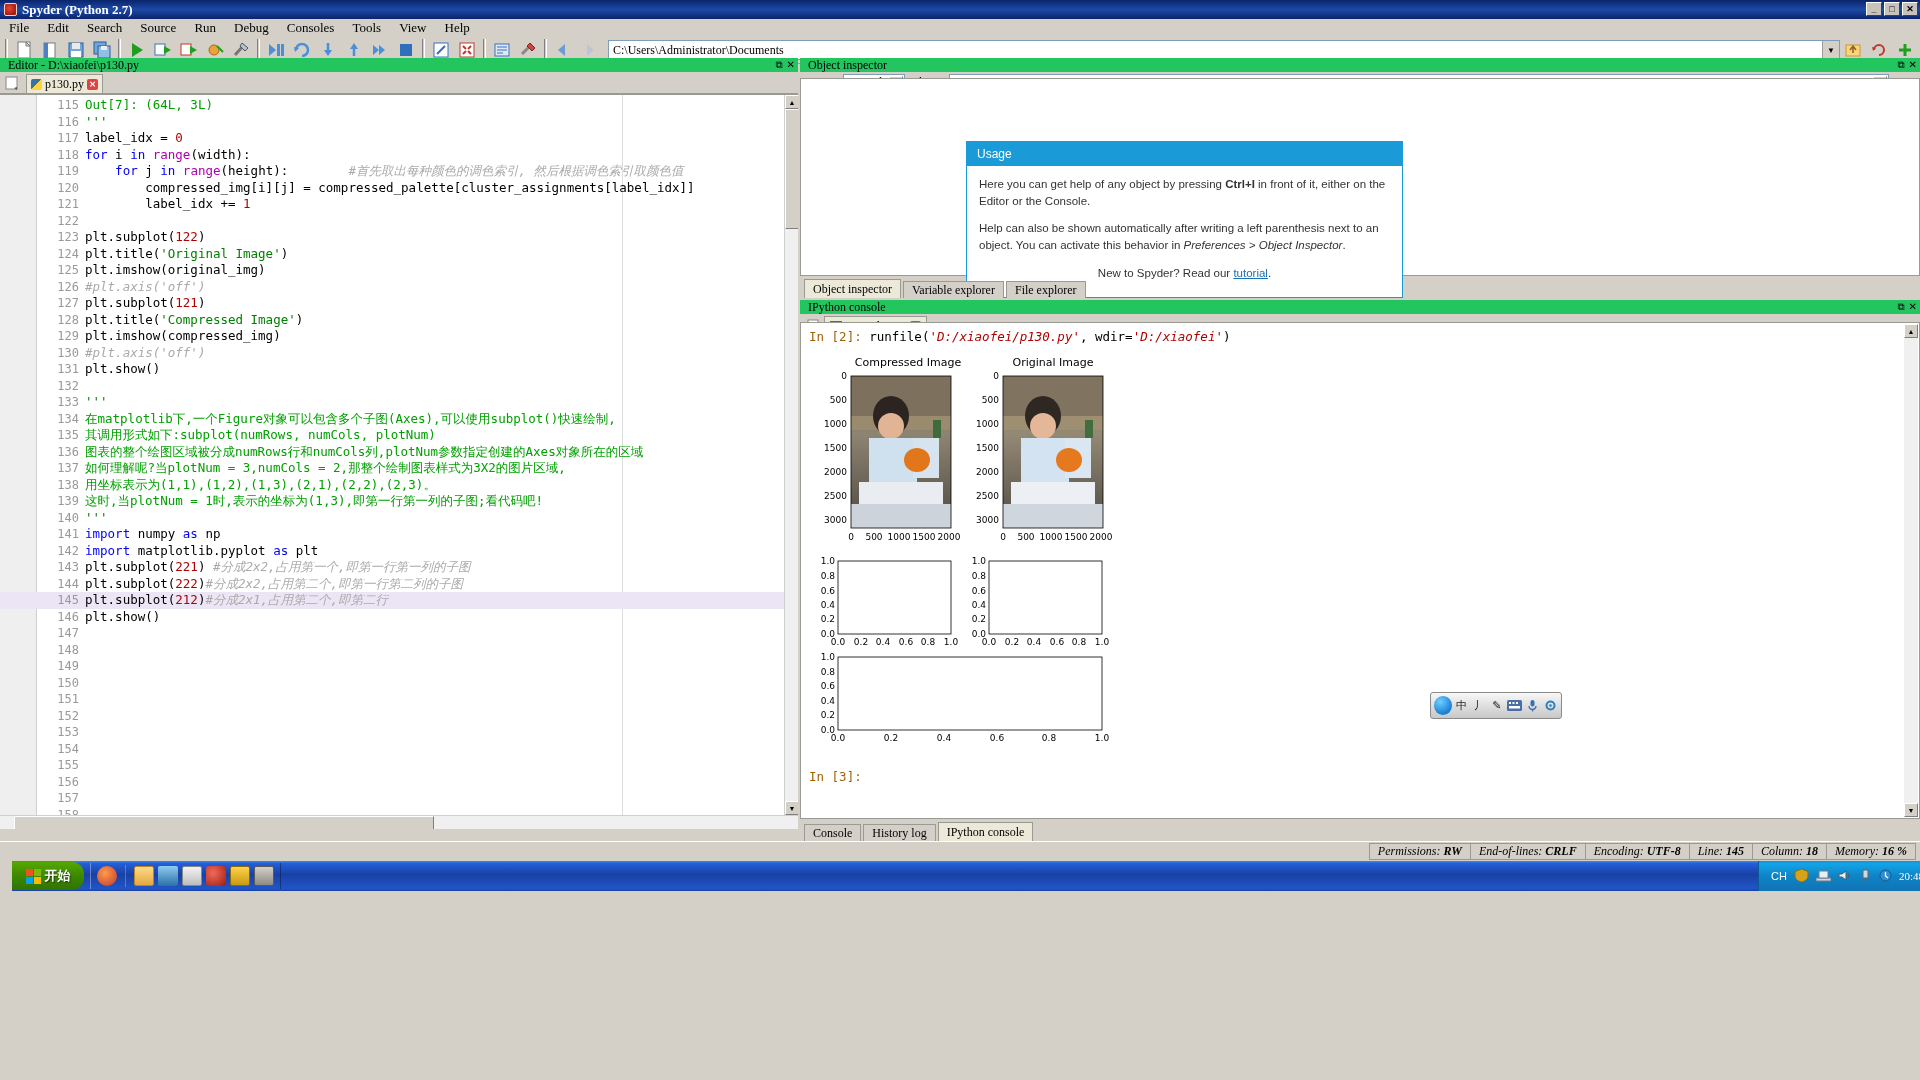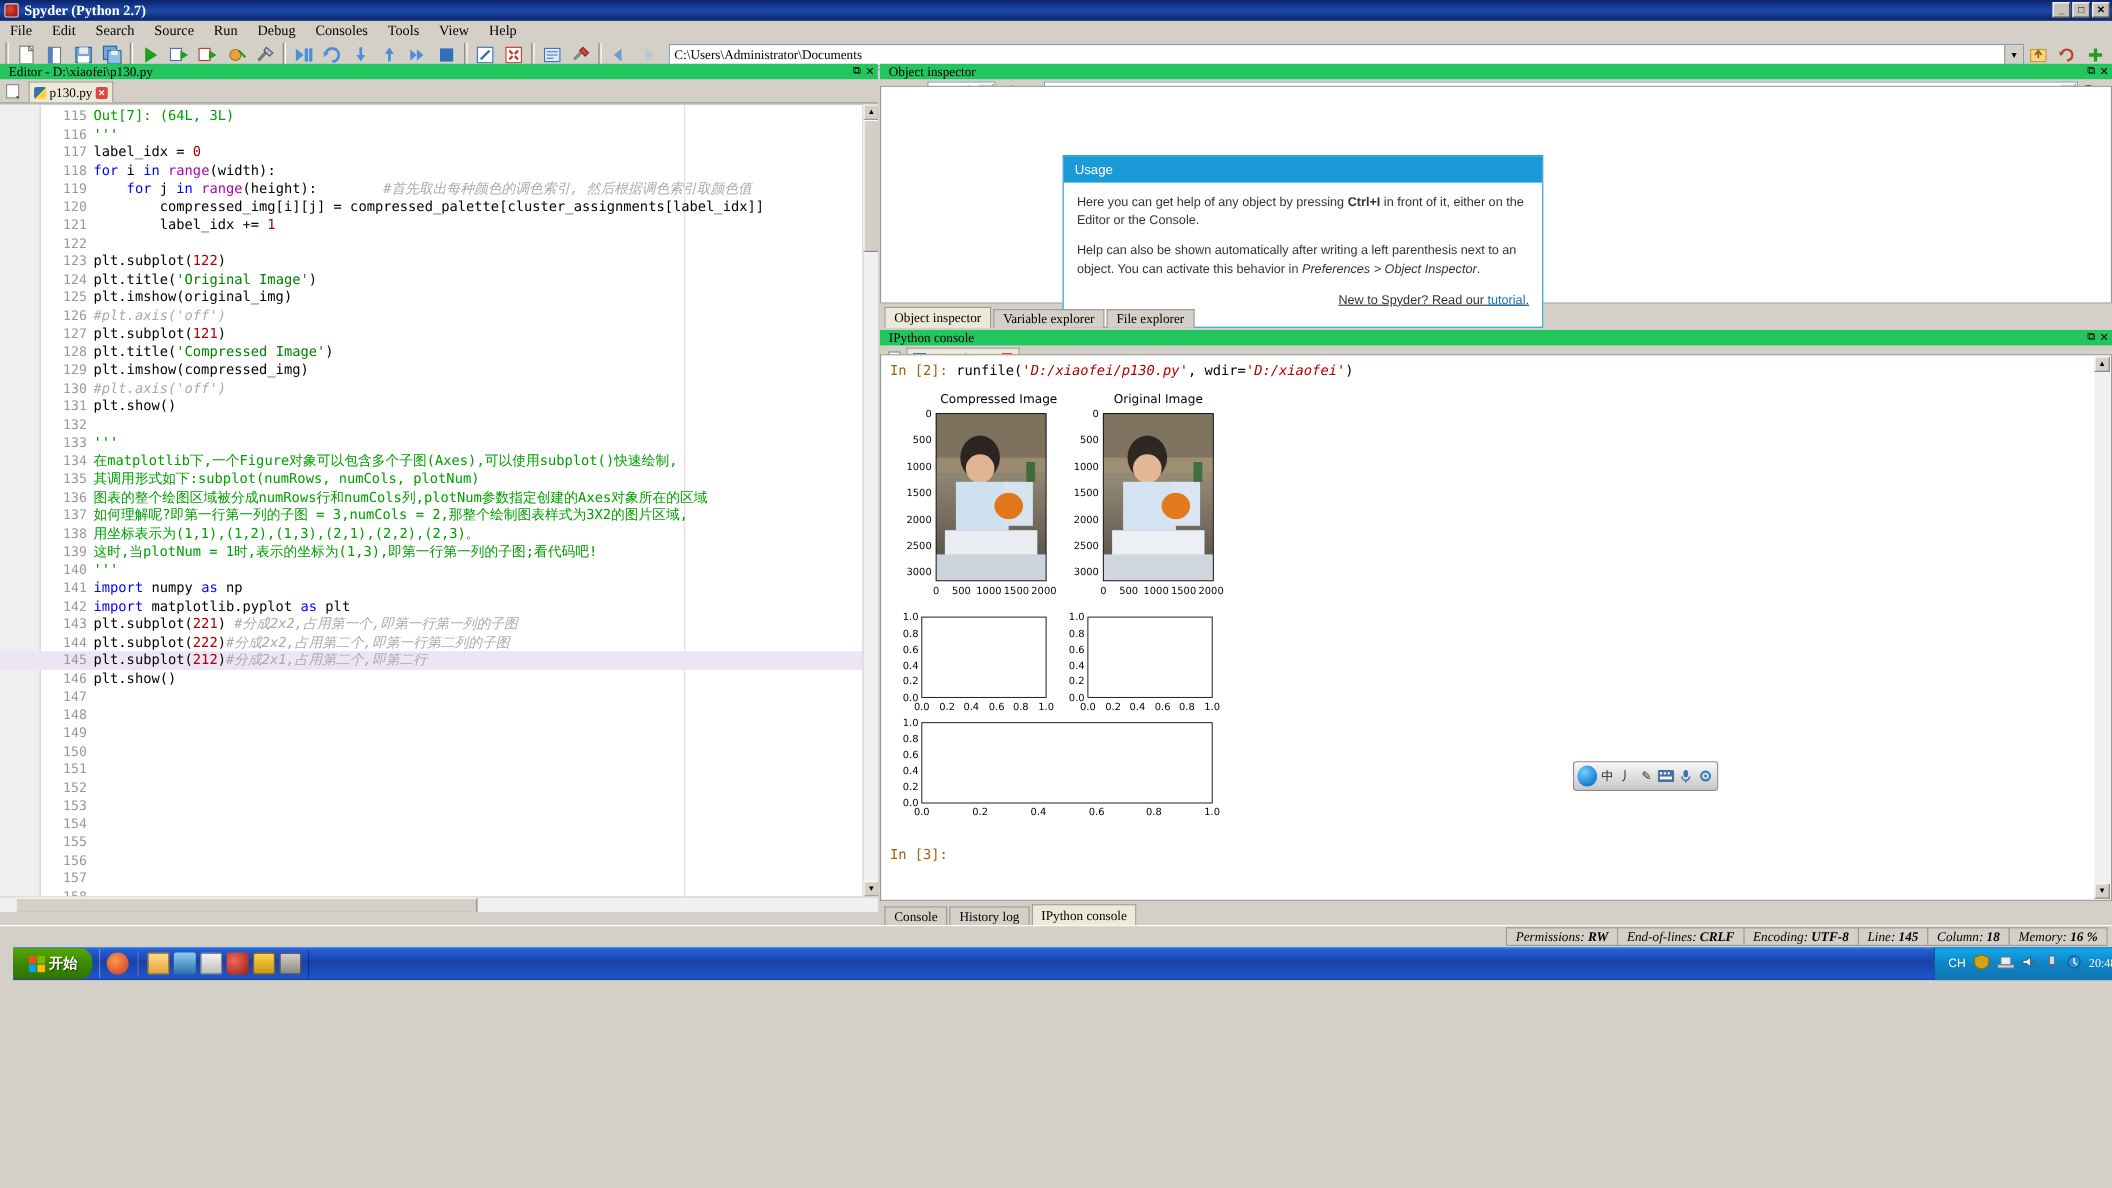--- a/index.html
+++ b/index.html
@@ -157,21 +157,21 @@
     border:1px solid #fff;border-right-color:#808080;border-bottom-color:#808080;
     display:flex;align-items:center;justify-content:center;font-size:7px; }
   .oi-body{ position:absolute;left:0;top:20px;right:0;bottom:22px;background:#fff;border:1px solid #9a9a94; }
   .usage-card{
     position:absolute; left:165px; top:62px; width:437px;
     border:1px solid #1a9ad7; background:#fff;
   }
   .usage-head{ background:#1a9ad7; color:#fff; padding:5px 10px; font-size:12px; }
   .usage-body{ padding:10px 12px 14px 12px; font-size:11.5px; color:#333; line-height:1.45; }
   .usage-body p{ margin:0 0 11px 0; }
-  .usage-body p.center{ text-align:right; margin-bottom:2px;text-decoration:underline; }
+  .usage-body p.center{ text-align:center; margin-bottom:2px; }
   .usage-body a{ color:#1a6fb5; text-decoration:underline; }
   .oi-tabs{
     position:absolute; left:0; bottom:0; height:20px; display:flex; align-items:flex-end;
     padding-left:4px; gap:2px;
   }
   .btab{
     height:17px; padding:0 8px; background:#d4d0c8; border:1px solid #9a9a94;
     border-bottom:none; font-family:"Liberation Serif",serif; font-size:12px;
     display:flex;align-items:center;
   }
@@ -499,21 +499,21 @@
             <div class="cline"><span class="ln">127</span><span class="tok-p">plt.subplot(</span><span class="tok-n">121</span><span class="tok-p">)</span></div>
             <div class="cline"><span class="ln">128</span><span class="tok-p">plt.title(</span><span class="tok-s">'Compressed Image'</span><span class="tok-p">)</span></div>
             <div class="cline"><span class="ln">129</span><span class="tok-p">plt.imshow(compressed_img)</span></div>
             <div class="cline"><span class="ln">130</span><span class="tok-c">#plt.axis('off')</span></div>
             <div class="cline"><span class="ln">131</span><span class="tok-p">plt.show()</span></div>
             <div class="cline"><span class="ln">132</span></div>
             <div class="cline"><span class="ln">133</span><span class="tok-s">'''</span></div>
             <div class="cline"><span class="ln">134</span><span class="tok-d">在matplotlib下,一个Figure对象可以包含多个子图(Axes),可以使用subplot()快速绘制,</span></div>
             <div class="cline"><span class="ln">135</span><span class="tok-d">其调用形式如下:subplot(numRows, numCols, plotNum)</span></div>
             <div class="cline"><span class="ln">136</span><span class="tok-d">图表的整个绘图区域被分成numRows行和numCols列,plotNum参数指定创建的Axes对象所在的区域</span></div>
-            <div class="cline"><span class="ln">137</span><span class="tok-d">如何理解呢?即第一行第一列的子图 = 3,numCols = 2,那整个绘制图表样式为3X2的图片区域,</span></div>
+            <div class="cline"><span class="ln">137</span><span class="tok-d">如何理解呢?当plotNum = 3,numCols = 2,那整个绘制图表样式为3X2的图片区域,</span></div>
             <div class="cline"><span class="ln">138</span><span class="tok-d">用坐标表示为(1,1),(1,2),(1,3),(2,1),(2,2),(2,3)。</span></div>
             <div class="cline"><span class="ln">139</span><span class="tok-d">这时,当plotNum = 1时,表示的坐标为(1,3),即第一行第一列的子图;看代码吧!</span></div>
             <div class="cline"><span class="ln">140</span><span class="tok-s">'''</span></div>
             <div class="cline"><span class="ln">141</span><span class="tok-k">import</span><span class="tok-p"> numpy </span><span class="tok-k">as</span><span class="tok-p"> np</span></div>
             <div class="cline"><span class="ln">142</span><span class="tok-k">import</span><span class="tok-p"> matplotlib.pyplot </span><span class="tok-k">as</span><span class="tok-p"> plt</span></div>
             <div class="cline"><span class="ln">143</span><span class="tok-p">plt.subplot(</span><span class="tok-n">221</span><span class="tok-p">) </span><span class="tok-c">#分成2x2,占用第一个,即第一行第一列的子图</span></div>
             <div class="cline"><span class="ln">144</span><span class="tok-p">plt.subplot(</span><span class="tok-n">222</span><span class="tok-p">)</span><span class="tok-c">#分成2x2,占用第二个,即第一行第二列的子图</span></div>
             <div class="cline cur"><span class="ln">145</span><span class="tok-p">plt.subplot(</span><span class="tok-n">212</span><span class="tok-p">)</span><span class="tok-c">#分成2x1,占用第二个,即第二行</span></div>
             <div class="cline"><span class="ln">146</span><span class="tok-p">plt.show()</span></div>
             <div class="cline"><span class="ln">147</span></div>

